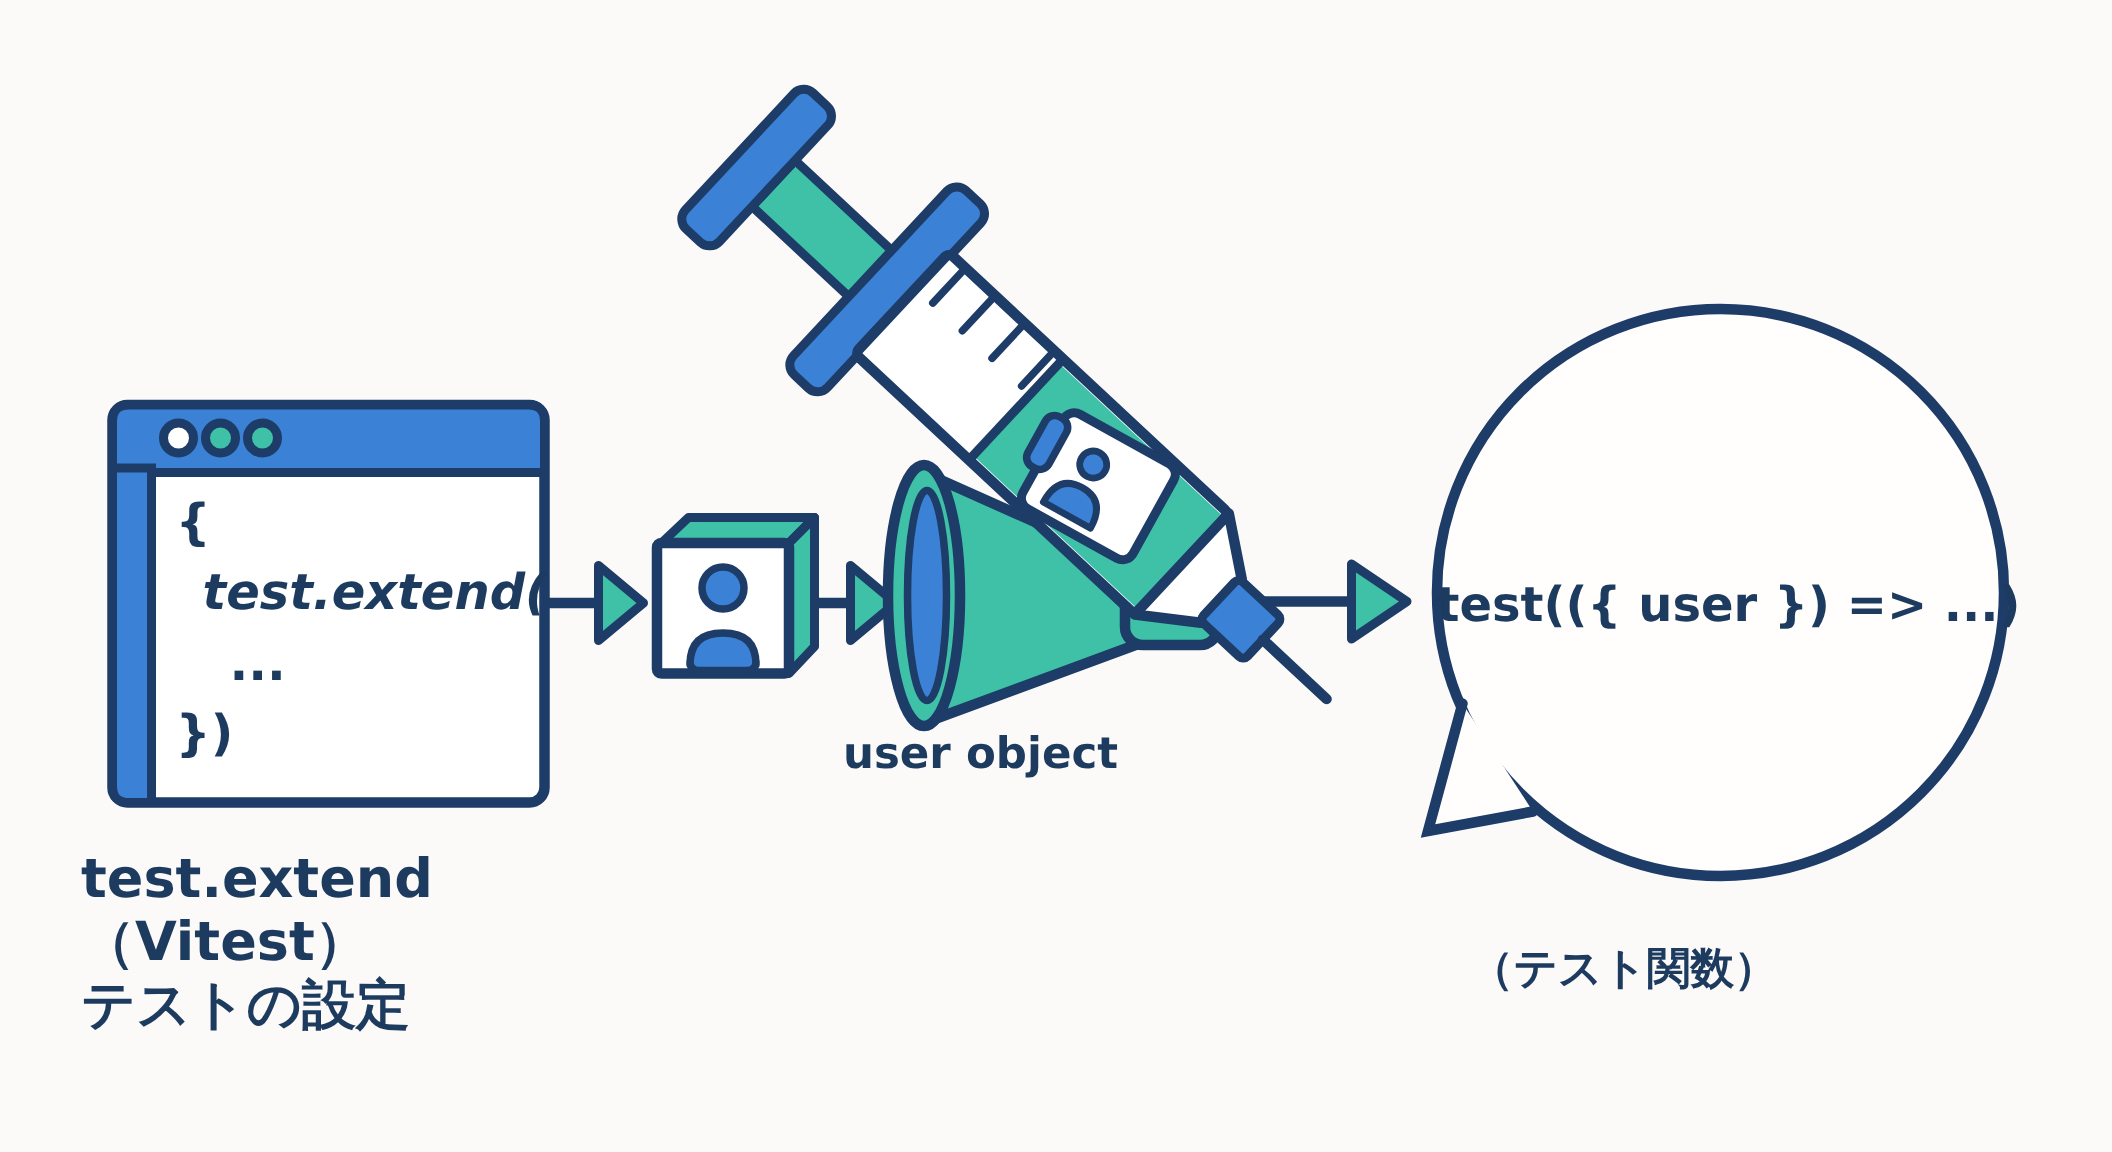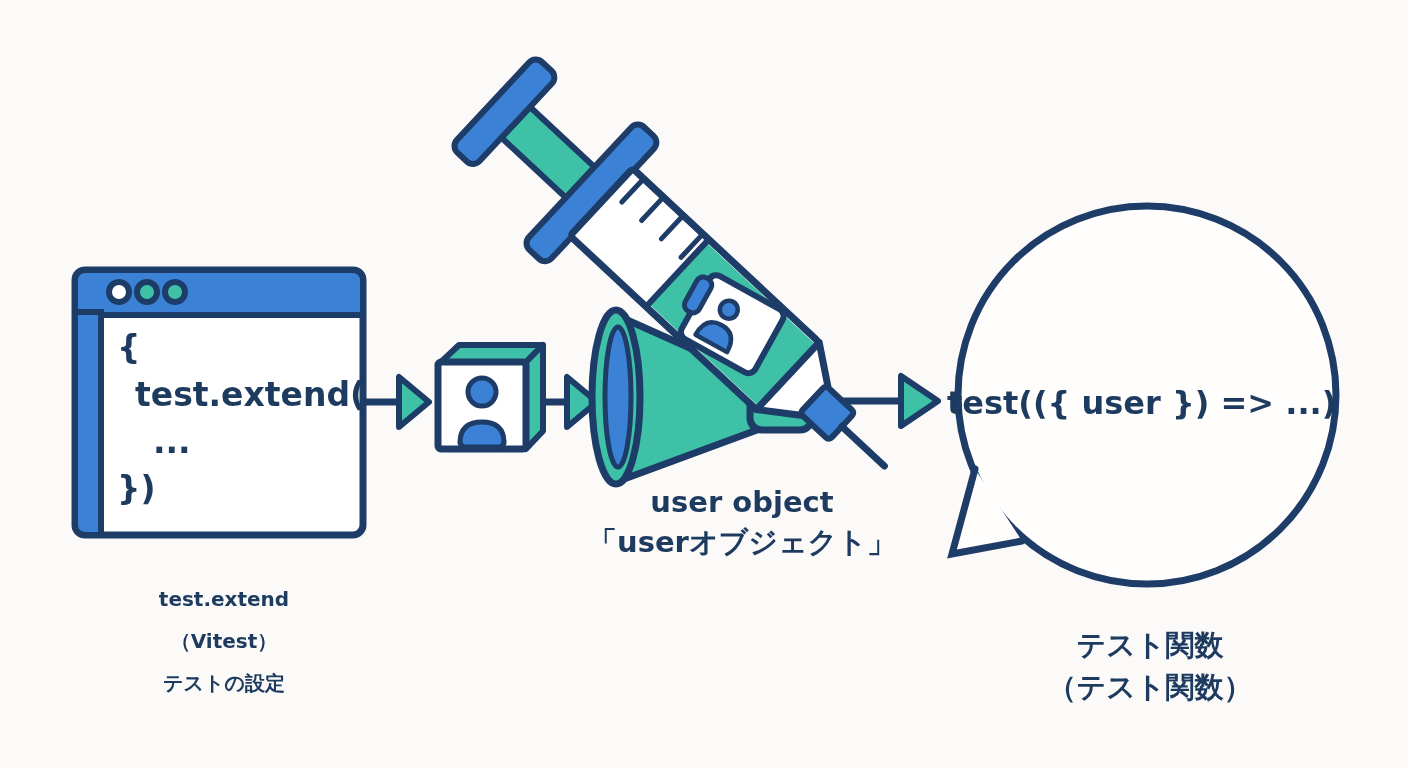--- a/index.html
+++ b/index.html
@@ -10,27 +10,27 @@
     --bg:#fbfaf8;
   }
   *{margin:0;padding:0;box-sizing:border-box;}
   html,body{width:1408px;height:768px;background:var(--bg);overflow:hidden;}
   body{font-family:"DejaVu Sans","Liberation Sans",sans-serif;}
   .stage{position:relative;width:1408px;height:768px;background:var(--bg);}
   .stage svg{position:absolute;left:0;top:0;}
   .txt{position:absolute;font-weight:bold;color:var(--text);}
   .code-block{left:117px;top:324px;font-size:33px;line-height:47px;}
   .code-line{white-space:pre;}
-  .ind-1{padding-left:18px;}
+  .ind-1{padding-left:18px;font-style:italic;}
   .ind-2{padding-left:36px;}
-  .caption{text-align:center;}
-  .caption-left{left:54px;top:578px;width:340px;font-size:20px;line-height:42px;}
+  .caption{text-align:left;}
+  .caption-left{left:54px;top:566px;width:340px;font-size:36px;line-height:42px;}
   .caption-funnel{left:562px;top:482px;width:360px;font-size:29px;line-height:40px;}
   .caption-right{left:980px;top:624px;width:340px;font-size:29px;line-height:42px;}
-  .bubble-text{left:947px;top:384px;width:400px;font-size:32px;text-align:left;}
+  .bubble-text{left:947px;top:384px;width:400px;font-size:32px;text-align:right;}
 </style>
 </head>
 <body>
 
 <div class="stage">
 
   <svg width="1408" height="768" viewBox="0 0 1408 768">
 
     <g>
       <circle cx="1147" cy="395" r="189" fill="#fffefd" stroke="#1e3c68" stroke-width="7"></circle>
@@ -121,23 +121,21 @@
   </div>
 
   <div class="txt caption caption-left">
     <div>test.extend</div>
     <div>（Vitest）</div>
     <div>テストの設定</div>
   </div>
 
   <div class="txt caption caption-funnel">
     <div>user object</div>
-    <div>「userオブジェクト」</div>
   </div>
 
   <div class="txt bubble-text">test(({ user }) =&gt; ...)</div>
 
   <div class="txt caption caption-right">
-    <div>テスト関数</div>
     <div>（テスト関数）</div>
   </div>
 
 </div>
 
 </body></html>

